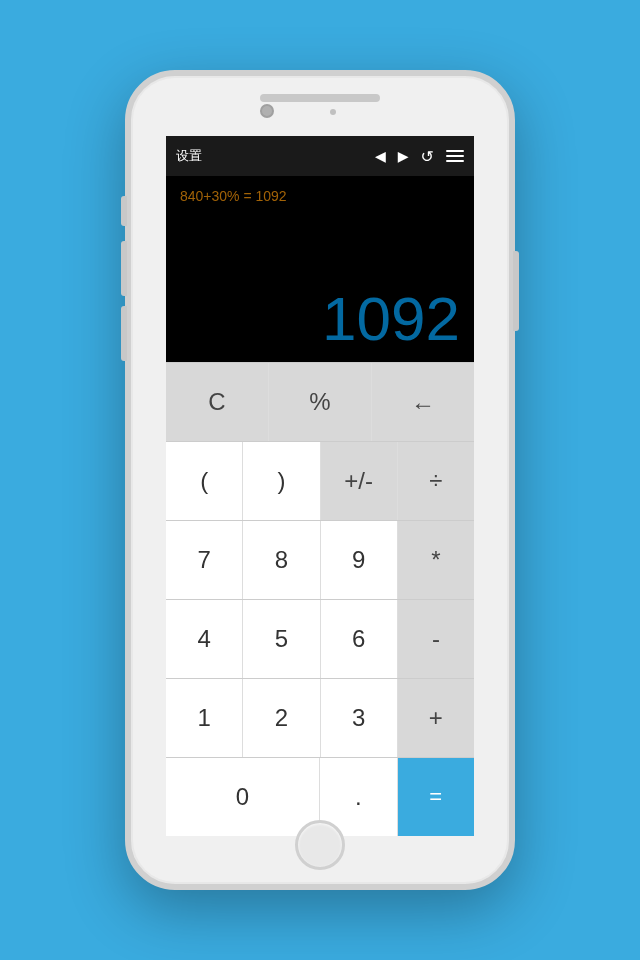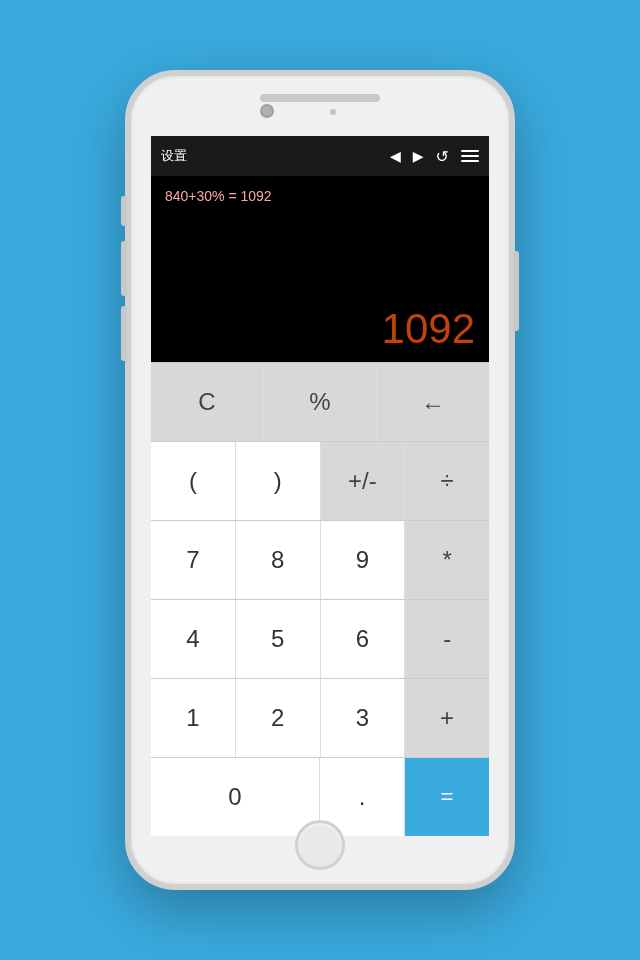--- a/index.html
+++ b/index.html
@@ -106,21 +106,21 @@
       border: 3px solid #d0d0d0;
       position: absolute;
       bottom: 14px;
       left: 50%;
       transform: translateX(-50%);
       box-shadow: inset 0 1px 3px rgba(255,255,255,0.8);
     }
 
     
     .screen {
-      width: 338px;
+      width: 308px;
       height: 700px;
       background: #000;
       position: absolute;
       top: 60px;
       left: 50%;
       transform: translateX(-50%);
       overflow: hidden;
       display: flex;
       flex-direction: column;
     }
@@ -178,28 +178,28 @@
     .display-area {
       flex: 1;
       background: #000;
       display: flex;
       flex-direction: column;
       justify-content: space-between;
       padding: 12px 14px;
     }
 
     .expression-line {
-      color: #fca5a5;
+      color: #a16207;
       font-size: 14px;
       text-align: left;
     }
 
     .result-line {
-      color: #c2410c;
-      font-size: 42px;
+      color: #0369a1;
+      font-size: 62px;
       font-weight: 200;
       text-align: right;
       line-height: 1;
     }
 
     
     .keypad {
       flex-shrink: 0;
       background: #e8e8e8;
     }

